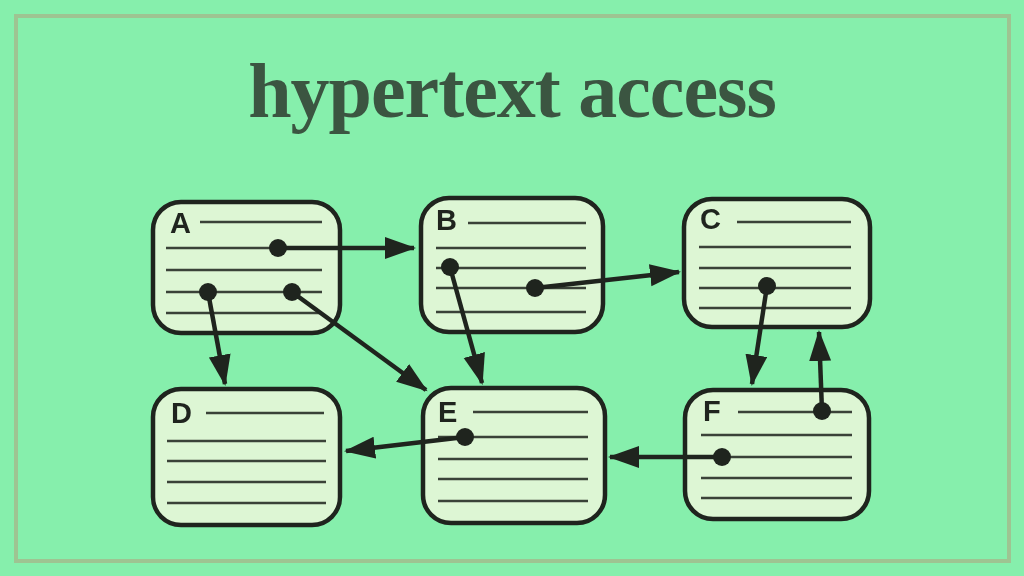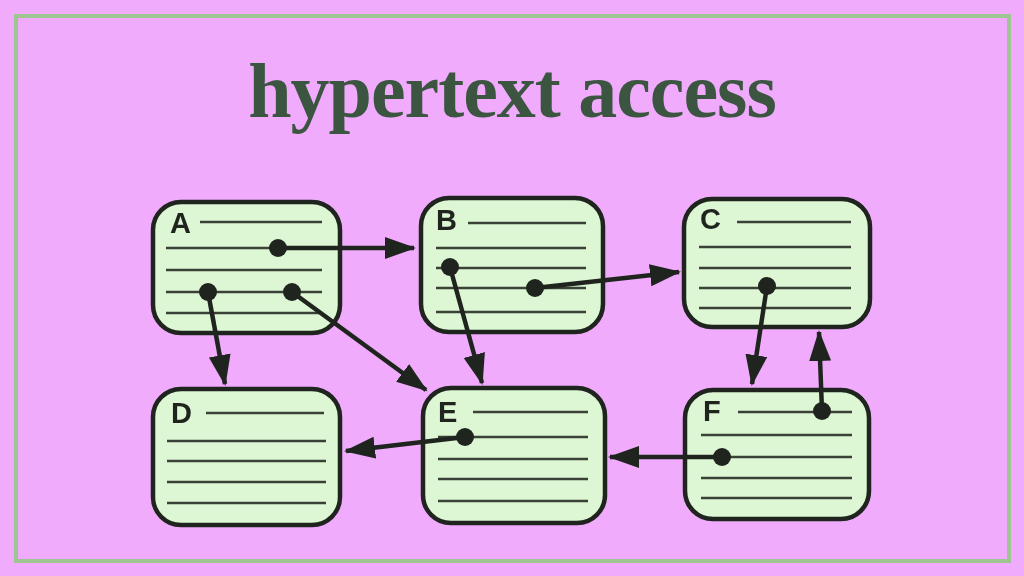--- a/index.html
+++ b/index.html
@@ -4,21 +4,21 @@
 <style>
   html, body {
     margin: 0;
     padding: 0;
     background: #daf3d0;
   }
   .stage {
     position: relative;
     width: 1024px;
     height: 576px;
-    background: #f0abfc;
+    background: #86efac;
     overflow: hidden;
     font-family: "Liberation Sans", sans-serif;
   }
   .frame {
     position: absolute;
     left: 14px;
     top: 14px;
     right: 13px;
     bottom: 13px;
     border: 4px solid #9ec492;

